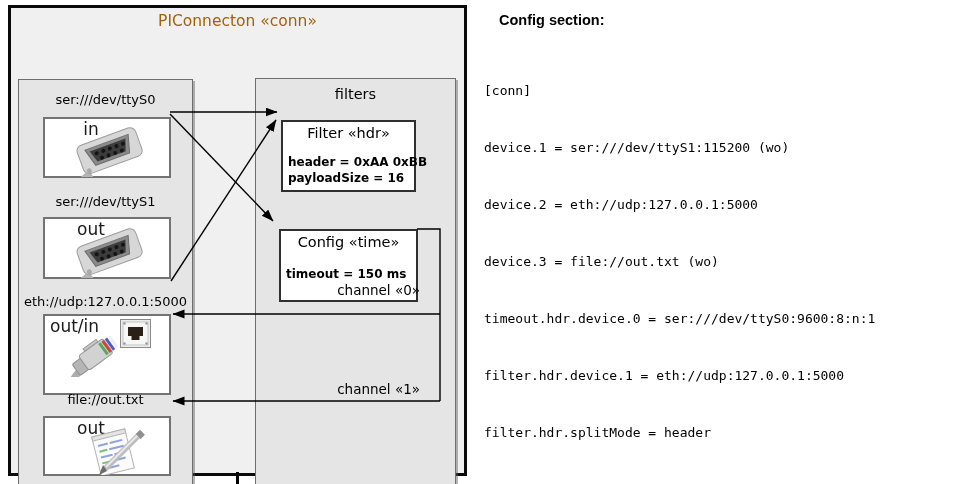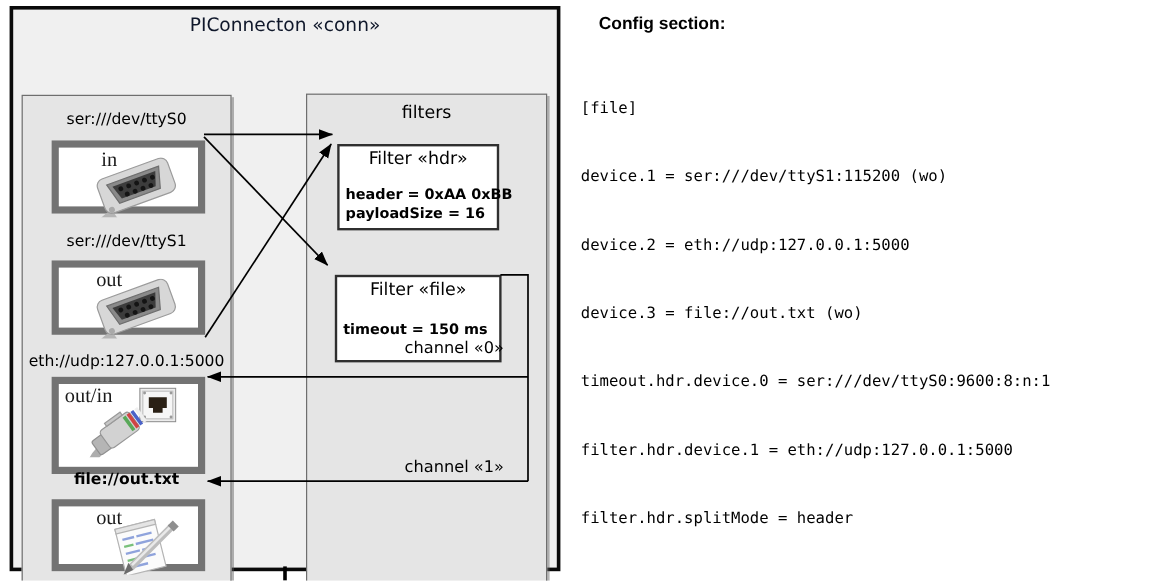--- a/index.html
+++ b/index.html
@@ -4,30 +4,30 @@
 <style>
   html,body{margin:0;padding:0;background:#ffffff;}
   .stage{position:relative;width:964px;height:484px;background:#ffffff;
          font-family:"DejaVu Sans",sans-serif;color:#000;overflow:hidden;}
   .stage *{box-sizing:border-box;}
 
   
   .outer-box{position:absolute;left:8px;top:5px;width:459px;height:471px;
              background:#f0f0f0;border:3px solid #0a0a0a;}
   .outer-title{position:absolute;left:0;right:0;top:4px;text-align:center;
-               font-size:15.5px;color:#0f172a;}
+               font-size:15.5px;color:#a16207;}
 
   .compartment{position:absolute;background:#e5e5e5;border:1px solid #6e6e6e;
                box-shadow:2px 2px 0 rgba(90,90,90,.45);margin-top:36px;}
   .devices-box{left:18px;top:43px;width:175px;height:420px;}
   .filters-box{left:255px;top:42px;width:201px;height:421px;}
   .filters-title{position:absolute;left:0;right:0;top:7px;text-align:center;font-size:14.5px;}
 
   .dev-label{position:absolute;left:-14px;right:-14px;text-align:center;font-size:13px;white-space:nowrap;}
-  .dev-box{position:absolute;left:24px;width:128px;background:#ffffff;border:6px solid #737373;font-family:Liberation Serif, serif;}
+  .dev-box{position:absolute;left:24px;width:128px;background:#ffffff;border:2px solid #737373;}
   .port-label{position:absolute;top:0;font-size:17px;color:#1a1a1a;}
   .port-center{left:0;right:32px;text-align:center;}
   .port-left{left:5px;}
 
   .filter-box{position:absolute;background:#ffffff;border:2px solid #2f2f2f;}
   .filter-title{position:absolute;left:0;right:0;top:3px;text-align:center;font-size:14.5px;}
   .filter-props{position:absolute;left:5px;right:2px;font-size:12px;line-height:16px;white-space:nowrap;font-weight:bold;}
 
   .channel-label{position:absolute;width:180px;text-align:right;font-size:13.5px;white-space:nowrap;}
 
@@ -118,21 +118,21 @@
           <rect x="22" y="13" width="30" height="18" rx="3" fill="#d2d2d2" stroke="#969696"></rect>
           <rect x="45" y="15" width="3" height="14" fill="#58a858"></rect>
           <rect x="49" y="15" width="3" height="14" fill="#d04444"></rect>
           <rect x="53" y="15" width="3" height="14" fill="#4a62c8"></rect>
           <rect x="57" y="15" width="3" height="14" fill="#efefef"></rect>
           <path d="M30,13 h16 v-3 h-16 z" fill="#c6c6c6" stroke="#9a9a9a"></path>
         </g>
       </svg>
     </div>
 
-    <div class="dev-label" style="top:312px;font-weight:bold;">file://out.txt</div>
+    <div class="dev-label" style="top:312px;">file://out.txt</div>
     <div class="dev-box" style="top:336px;height:60px;">
       <div class="port-label port-center">out</div>
       <svg class="icon" style="left:38px;top:9px;" width="72" height="48" viewBox="0 0 72 48">
         <g transform="rotate(-14 32 25)">
           <rect x="13" y="5" width="34" height="40" fill="#fbfbfb" stroke="#b4b4b4"></rect>
           <rect x="13" y="5" width="34" height="4" fill="#e4e4e4" stroke="#b4b4b4"></rect>
           <rect x="17" y="14" width="10" height="2" fill="#8fa3dc"></rect>
           <rect x="29" y="14" width="13" height="2" fill="#8fa3dc"></rect>
           <rect x="17" y="20" width="8" height="2" fill="#79c07a"></rect>
           <rect x="27" y="20" width="15" height="2" fill="#8fa3dc"></rect>
@@ -157,21 +157,21 @@
 
     <div class="filter-box" style="left:25px;top:41px;width:135px;height:72px;">
       <div class="filter-title">Filter «hdr»</div>
       <div class="filter-props" style="top:32px;">
         <div>header = 0xAA 0xBB</div>
         <div>payloadSize = 16</div>
       </div>
     </div>
 
     <div class="filter-box" style="left:23px;top:150px;width:139px;height:73px;">
-      <div class="filter-title">Filter «file»</div>
+      <div class="filter-title">Config «time»</div>
       <div class="filter-props" style="top:35px;">
         <div>timeout = 150 ms</div>
       </div>
     </div>
   </div>
 
   <div class="channel-label" style="left:240px;top:282px;">channel «0»</div>
   <div class="channel-label" style="left:240px;top:381px;">channel «1»</div>
 
   <svg class="wires">
@@ -187,21 +187,21 @@
       <polyline points="417,229 440,229 440,401"></polyline>
       <line x1="440" y1="314" x2="173" y2="314" marker-end="url(#arr)"></line>
       <line x1="440" y1="401" x2="173" y2="401" marker-end="url(#arr)"></line>
     </g>
     <rect x="236" y="472" width="3" height="12" fill="#000"></rect>
   </svg>
 
   <div class="config-panel">
     <div class="config-heading">Config section:</div>
     <div class="config-lines">
-      <div>[file]</div>
+      <div>[conn]</div>
       <div>device.1 = ser:///dev/ttyS1:115200 (wo)</div>
       <div>device.2 = eth://udp:127.0.0.1:5000</div>
       <div>device.3 = file://out.txt (wo)</div>
       <div>timeout.hdr.device.0 = ser:///dev/ttyS0:9600:8:n:1</div>
       <div>filter.hdr.device.1 = eth://udp:127.0.0.1:5000</div>
       <div>filter.hdr.splitMode = header</div>
       
       
       
       

